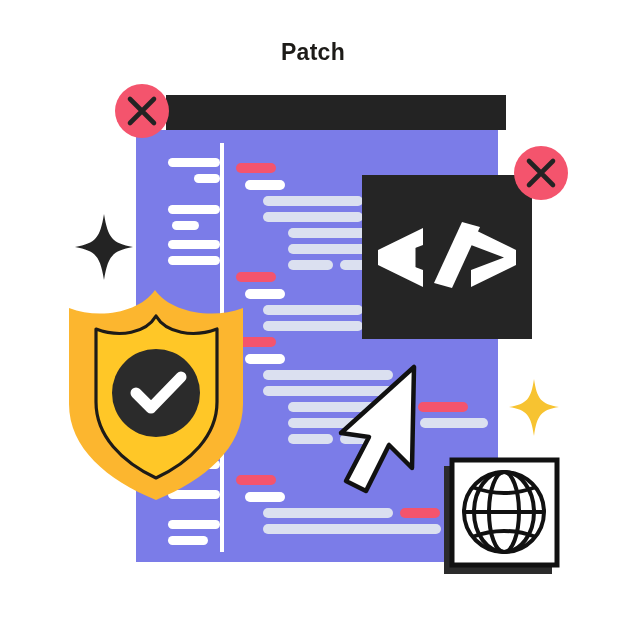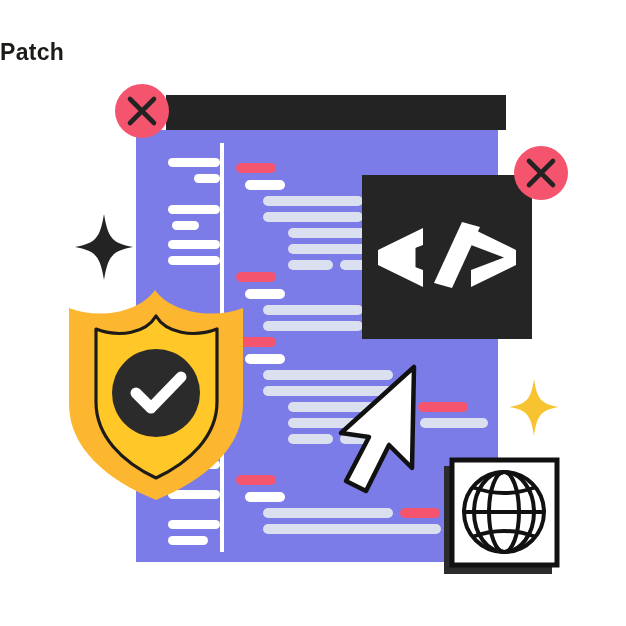--- a/index.html
+++ b/index.html
@@ -15,21 +15,21 @@
     width: 626px;
     height: 626px;
     background: #ffffff;
     overflow: hidden;
   }
   #title {
     position: absolute;
     left: 0;
     top: 39px;
     width: 626px;
-    text-align: left;
+    text-align: center;
     font-family: "Liberation Sans", sans-serif;
     font-size: 23px;
     font-weight: bold;
     letter-spacing: 0.3px;
     color: #1d1b18;
     user-select: none;
   }
   .art {
     position: absolute;
     left: 0;

